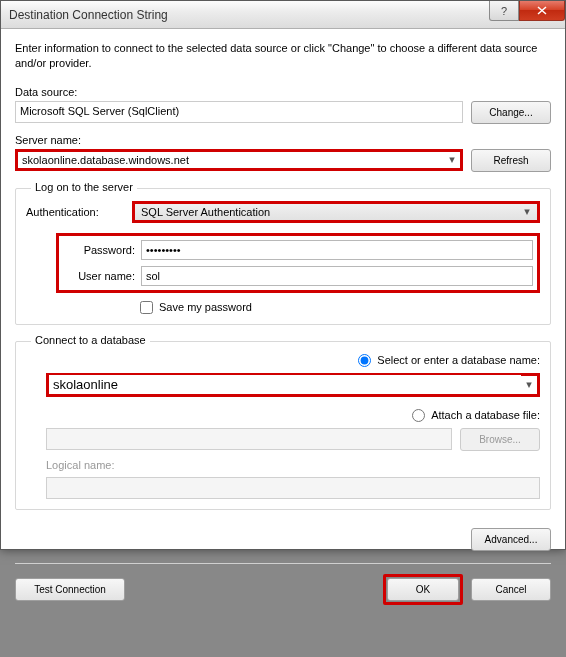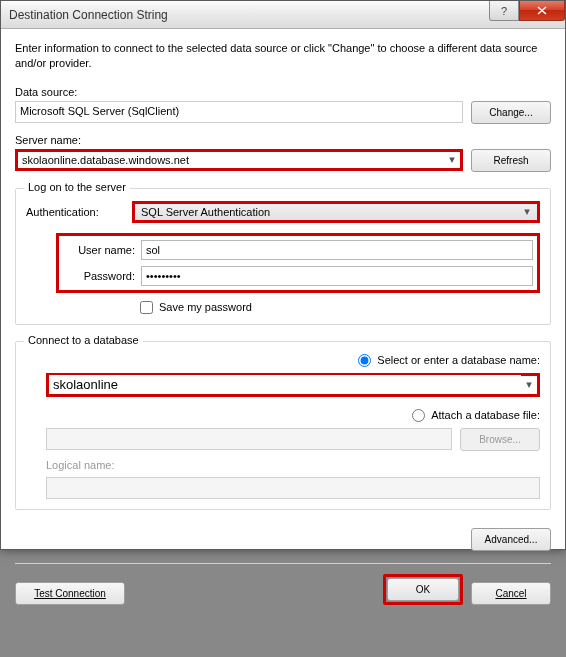--- a/index.html
+++ b/index.html
@@ -117,21 +117,21 @@
 .groupbox {
   border: 1px solid #d8d8d8;
   border-radius: 2px;
   padding: 12px 10px 10px 10px;
   margin-top: 16px;
   position: relative;
 }
 .groupbox-title {
   position: absolute;
   top: -8px;
-  left: 8px;
+  left: 15px;
   background: #fff;
   padding: 0 4px;
   font-size: 11px;
   color: #000;
 }
 .auth-row {
   display: flex;
   align-items: center;
   gap: 6px;
   margin-bottom: 10px;
@@ -238,23 +238,22 @@
 .adv-row {
   display: flex;
   justify-content: flex-end;
   margin-top: 18px;
 }
 .footer {
   border-top: 1px solid #d0d0d0;
   margin-top: 12px;
   padding-top: 10px;
   display: flex;
-  align-items: flex-end;
+  align-items: center;
   gap: 8px;
-  text-decoration: underline;
 }
 .footer-spacer { flex: 1; }
 .ok-highlight {
   border: 3px solid #d00000;
   padding: 1px;
   border-radius: 2px;
 }
 .ok-highlight .btn { min-width: 72px; }
 </style>
 </head>
@@ -296,26 +295,26 @@
       <div class="auth-row">
         <span class="auth-label">Authentication:</span>
         <div class="auth-combo redbox">
           <span>SQL Server Authentication</span>
           <div class="combo-arrow">▾</div>
         </div>
       </div>
       <div class="cred-block">
         <div class="cred-box">
           <div class="cred-row">
+            <span class="cred-label">Password:</span>
+            <input class="cred-input" type="text" value="•••••••••" style="">
+          </div>
+          <div class="cred-row">
             <span class="cred-label">User name:</span>
             <input class="cred-input" type="text" value="sol" style="">
-          </div>
-          <div class="cred-row">
-            <span class="cred-label">Password:</span>
-            <input class="cred-input" type="text" value="•••••••••" style="">
           </div>
         </div>
         <div class="chk-row">
           <input type="checkbox" style="">
           <span>Save my password</span>
         </div>
       </div>
     </div>
 
     <div class="groupbox">

